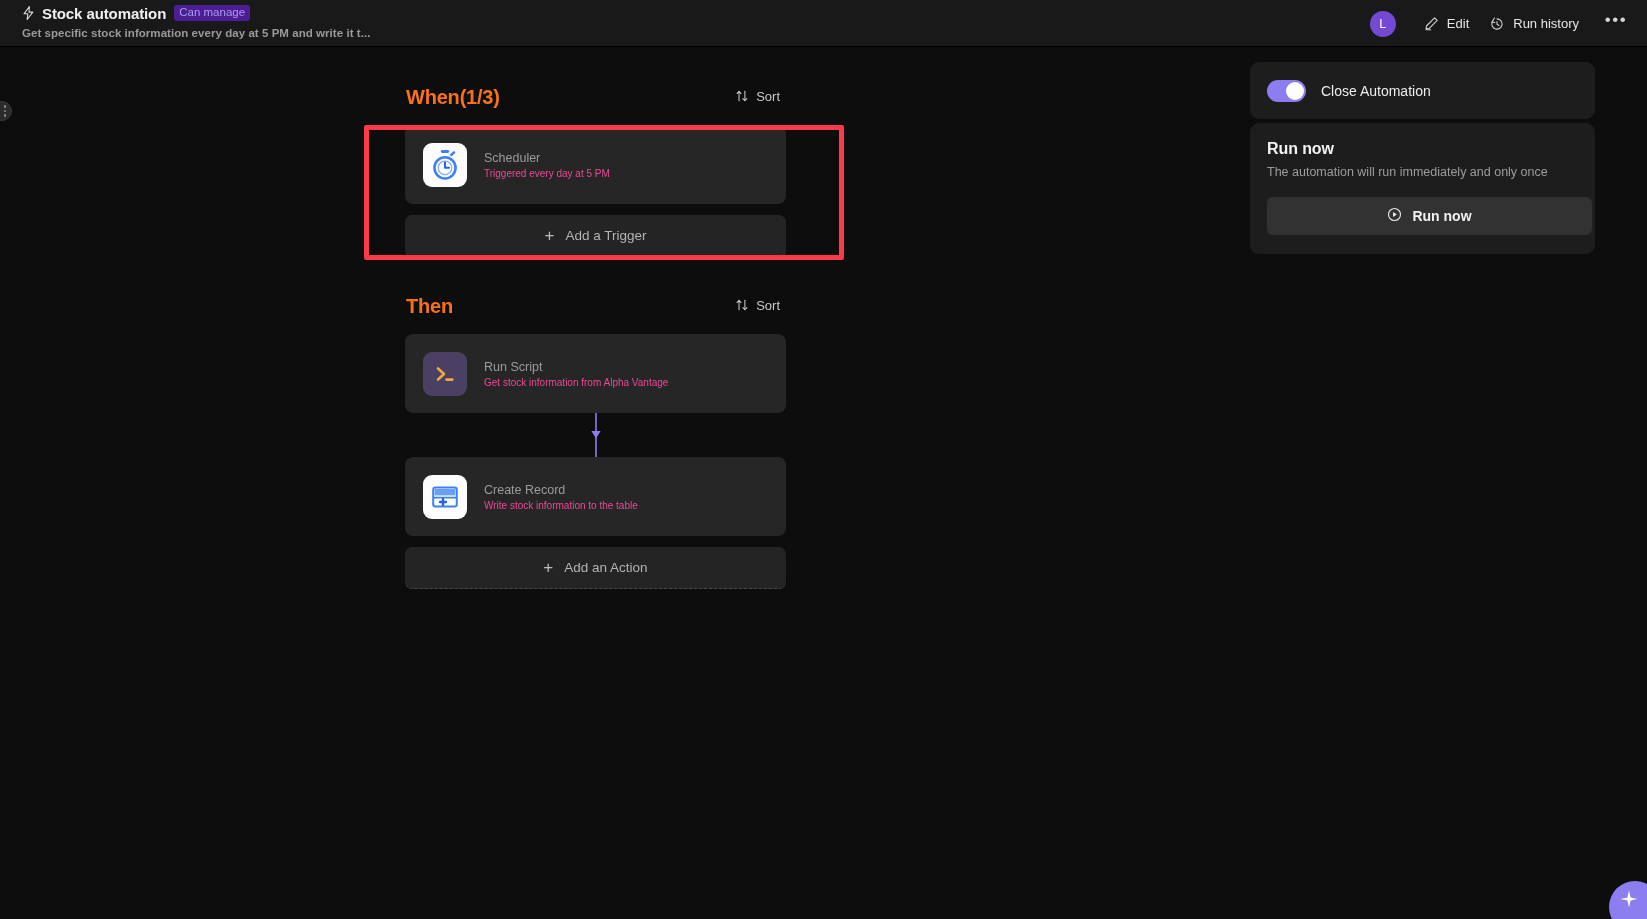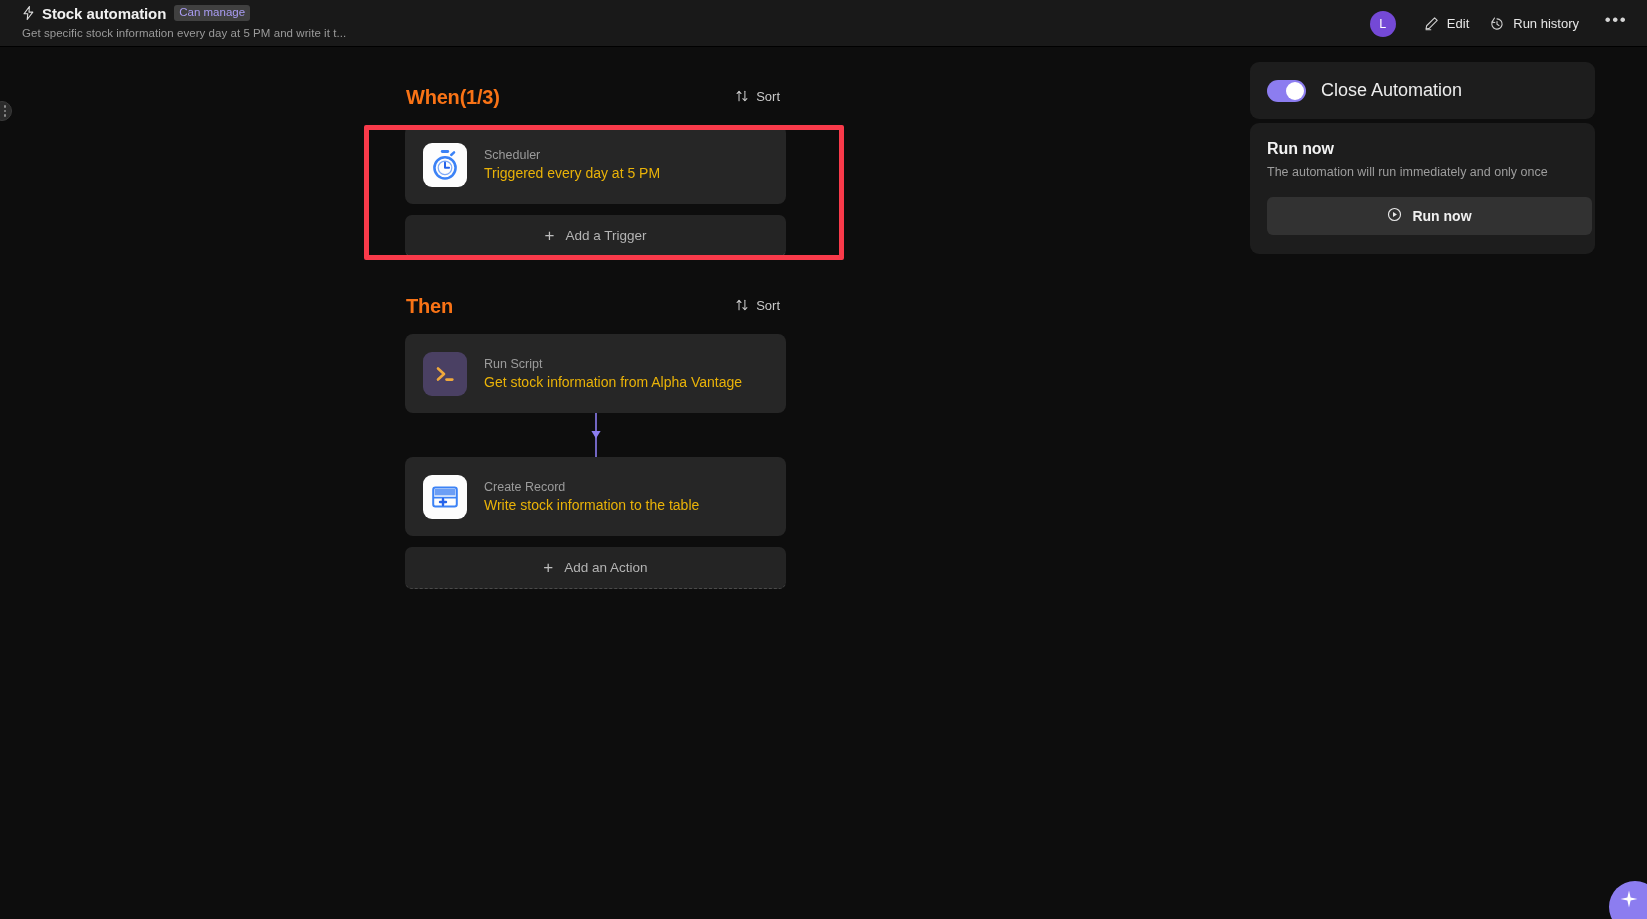--- a/index.html
+++ b/index.html
@@ -50,32 +50,33 @@
     font-size: 15px;
     font-weight: bold;
     color: #f0f0f0;
     letter-spacing: -0.1px;
     text-align: center;
   }
 
   .badge-can-manage {
     font-size: 11.5px;
     color: #a99cf2;
-    background: #404040;
+    background: #4c1d95;
     border-radius: 3px;
     padding: 1.5px 5px 2.5px 5px;
     line-height: 1;
     margin-left: 1px;
   }
 
   .subtitle {
     margin-top: 4px;
     font-size: 11.5px;
     color: #9a9a9a;
     letter-spacing: 0.05px;
+    font-weight: bold;
   }
 
   .tb-right {
     position: absolute;
     right: 16px;
     top: 0;
     height: 47px;
     display: flex;
     align-items: center;
     gap: 0px;
@@ -213,22 +214,22 @@
   }
   .ic-white { background: #fdfdfd; }
   .ic-term  { background: #4a4063; }
 
   .card-text { display: flex; flex-direction: column; gap: 3px; }
   .card-kind {
     font-size: 12.5px;
     color: #9b9b9b;
   }
   .card-desc {
-    font-size: 14px;
-    color: #eab308;
+    font-size: 10px;
+    color: #ec4899;
   }
 
   .add-btn {
     margin-top: 11px;
     height: 42px;
     background: #242424;
     border-radius: 7px;
     border-bottom: 1px dashed #4a4a4a;
     display: flex;
     align-items: center;
@@ -291,21 +292,21 @@
     cursor: pointer;
   }
   .toggle .knob {
     position: absolute;
     right: 2px;
     top: 2px;
     width: 18px; height: 18px;
     border-radius: 50%;
     background: #fff;
   }
-  .toggle-label { font-size: 18px; color: #ececec; }
+  .toggle-label { font-size: 14px; color: #ececec; }
 
   .run-card {
     margin-top: 4px;
     padding: 17px 3px 19px 17px;
   }
   .run-title {
     font-size: 16px;
     font-weight: bold;
     color: #f2f2f2;
     letter-spacing: -0.1px;

